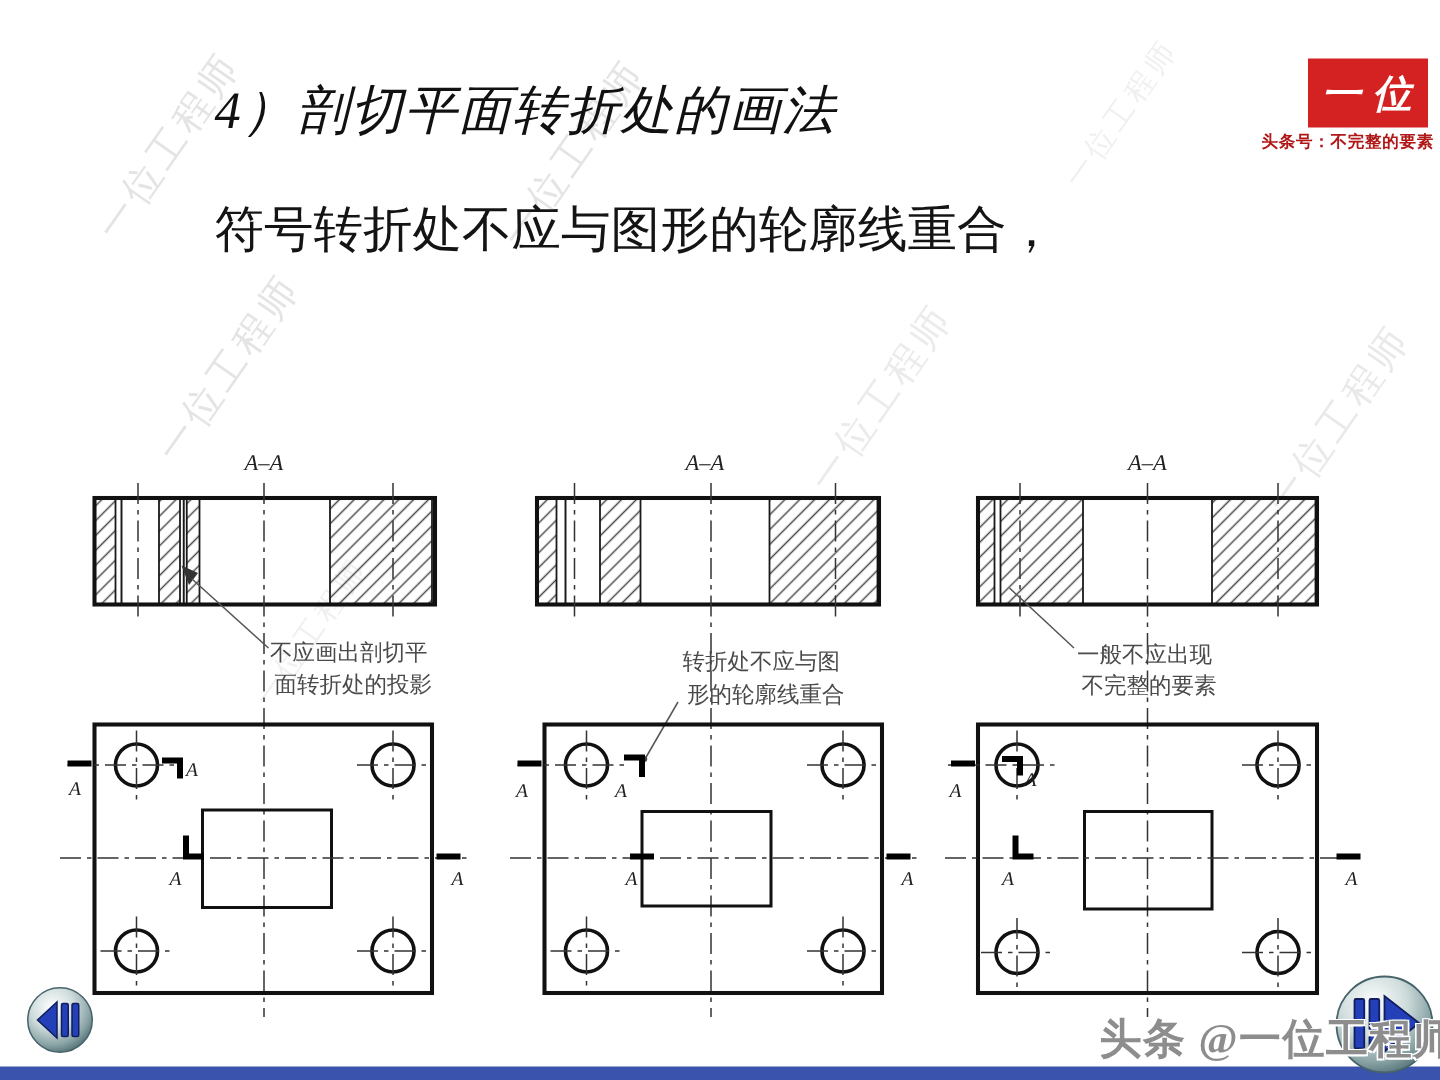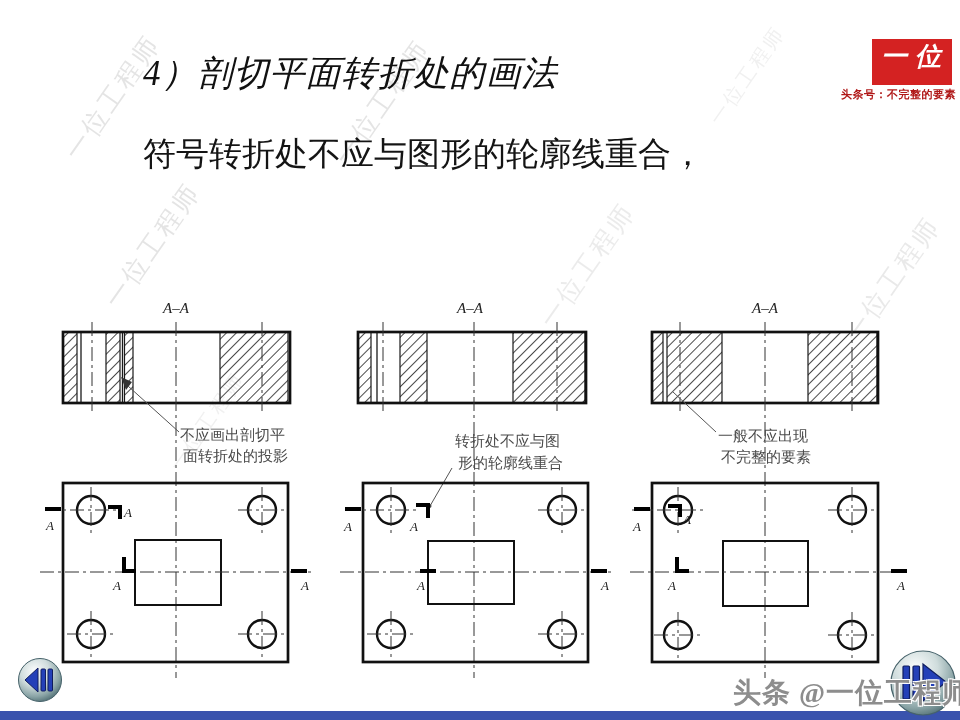--- a/index.html
+++ b/index.html
@@ -6,21 +6,21 @@
   .stage{position:relative;width:960px;height:720px;background:#ffffff;overflow:hidden;
          font-family:"Liberation Serif","DejaVu Serif",serif;}
   
   .wm{position:absolute;color:#cfcfcf;opacity:.55;font-size:26px;letter-spacing:3px;
       transform:rotate(-55deg);transform-origin:center;white-space:nowrap;pointer-events:none;}
   
   .title{position:absolute;left:143px;top:50px;font-size:35px;color:#111;letter-spacing:1px;white-space:nowrap;font-style:italic;}
   .bodytext{position:absolute;left:143px;top:134px;font-size:33px;line-height:41px;color:#141414;white-space:nowrap;}
   
   .logo-box{position:absolute;left:872px;top:39px;width:80px;height:46px;background:#d42222;
-            display:flex;align-items:flex-start;justify-content:center;}
+            display:flex;align-items:center;justify-content:center;}
   .logo-box span{color:#fff;font-size:26px;font-weight:bold;letter-spacing:8px;font-style:italic;padding-left:6px;}
   .logo-cap{position:absolute;left:841px;top:87px;width:120px;font-size:11px;font-weight:bold;
             color:#b01818;letter-spacing:.5px;white-space:nowrap;}
   
   svg.figures{position:absolute;left:0;top:0;width:960px;height:720px;}
   .hat{fill:url(#hatch);stroke:#1a1a1a;stroke-width:1.2;}
   .ol{fill:none;stroke:#111;stroke-width:2.7;}
   .th{fill:none;stroke:#1a1a1a;stroke-width:1.3;}
   .th2{fill:none;stroke:#111;stroke-width:2;}
   .c{fill:none;stroke:#111;stroke-width:2.4;}

